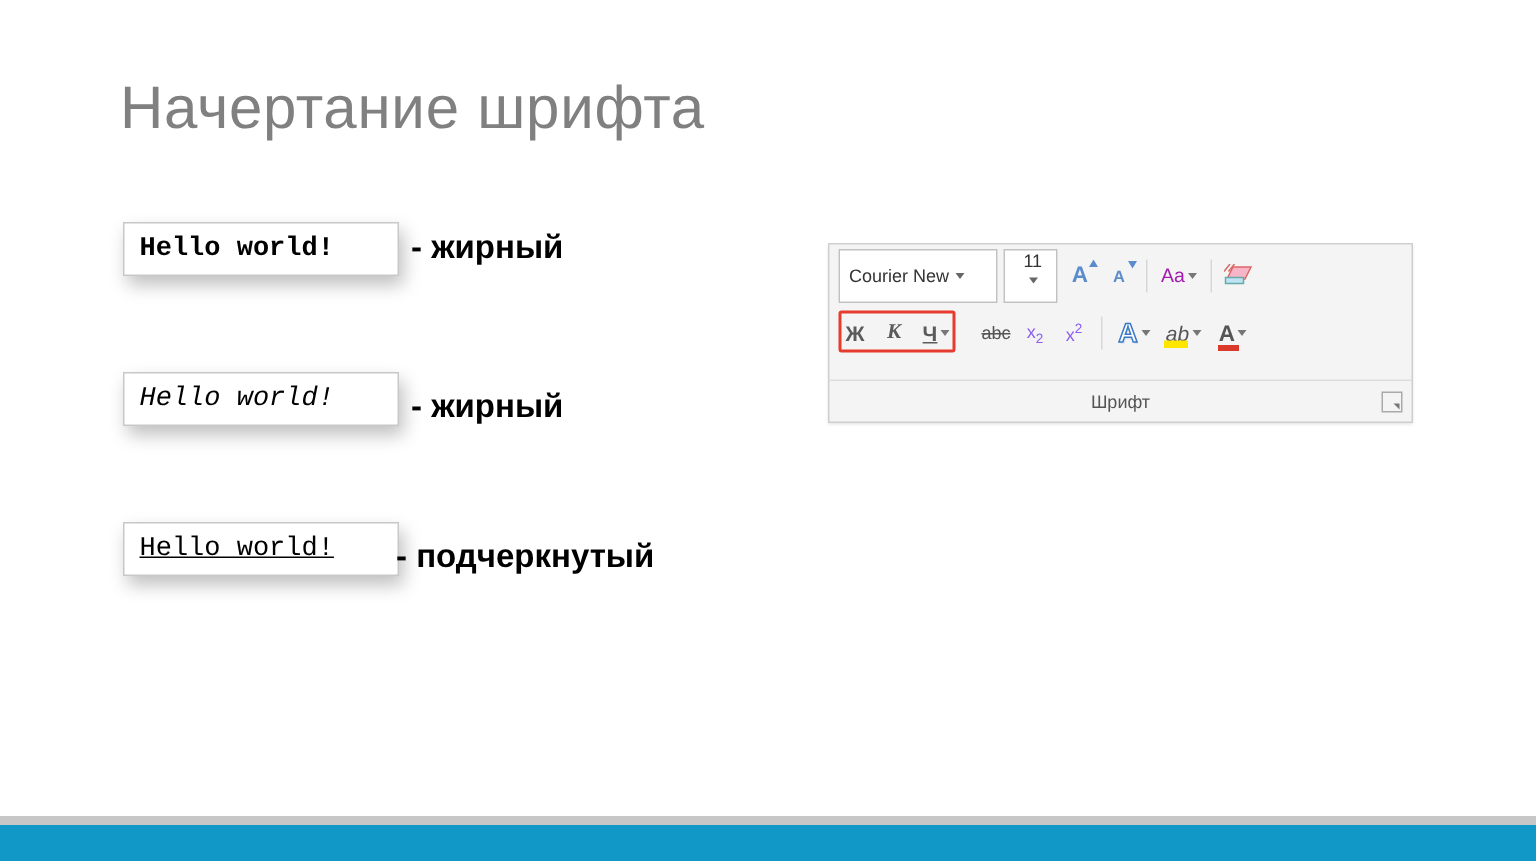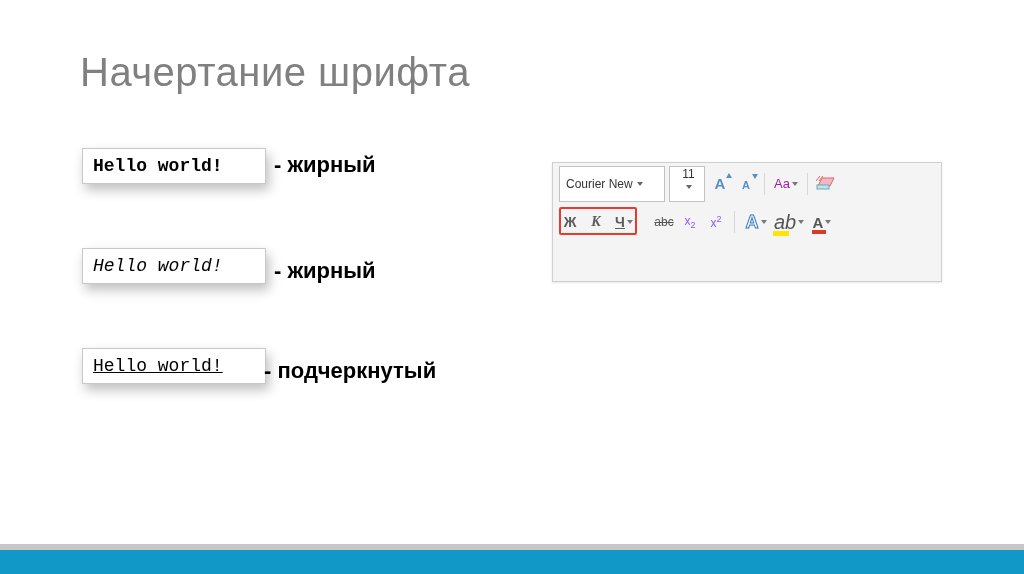--- a/index.html
+++ b/index.html
@@ -120,21 +120,21 @@
   }
   .strike { text-decoration: line-through; font-size:12px; color:#555; }
   .sub { font-size:12px; color:#8b5cf6; }
   .sub sub, .sub sup { font-size: 9px; }
   .outlineA {
     font-size: 18px; font-weight: bold;
     color: #fff;
     -webkit-text-stroke: 1px #3b78c3;
     text-shadow: 1px 1px 0 #d8e6f5;
   }
-  .hlA { font-size:20px; color:#555; font-style: italic; position: relative;}
+  .hlA { font-size:14px; color:#555; font-style: italic; position: relative;}
   .hlA .bar { position:absolute; left:-1px; bottom:-2px; width:16px; height:5px; background:#ffe600; }
   .colA { font-size:15px; color:#555; font-weight:600; position: relative;}
   .colA .bar { position:absolute; left:-1px; bottom:-3px; width:14px; height:4px; background:#d93a2b; }
 
   .ribbon-footer {
     position:absolute;
     bottom:0; left:0; right:0;
     height: 28px;
     border-top: 1px solid #ddd;
     display:flex; align-items:center; justify-content:center;
@@ -248,16 +248,22 @@
     <div class="iconbtn" style="width:30px">
       <span class="hlA"><span>ab</span><span class="bar"></span></span>
       <span class="tiny-caret"></span>
     </div>
     <div class="iconbtn" style="width:28px">
       <span class="colA"><span>A</span><span class="bar"></span></span>
       <span class="tiny-caret"></span>
     </div>
   </div>
 
+  <div class="ribbon-footer">
+    <span>Шрифт</span>
+    <div class="launcher">
+      <span class="arr"></span>
+    </div>
+  </div>
 </div>
 
 <div class="footer-shadow"></div>
 <div class="footer-bar"></div>
 
 </body></html>

